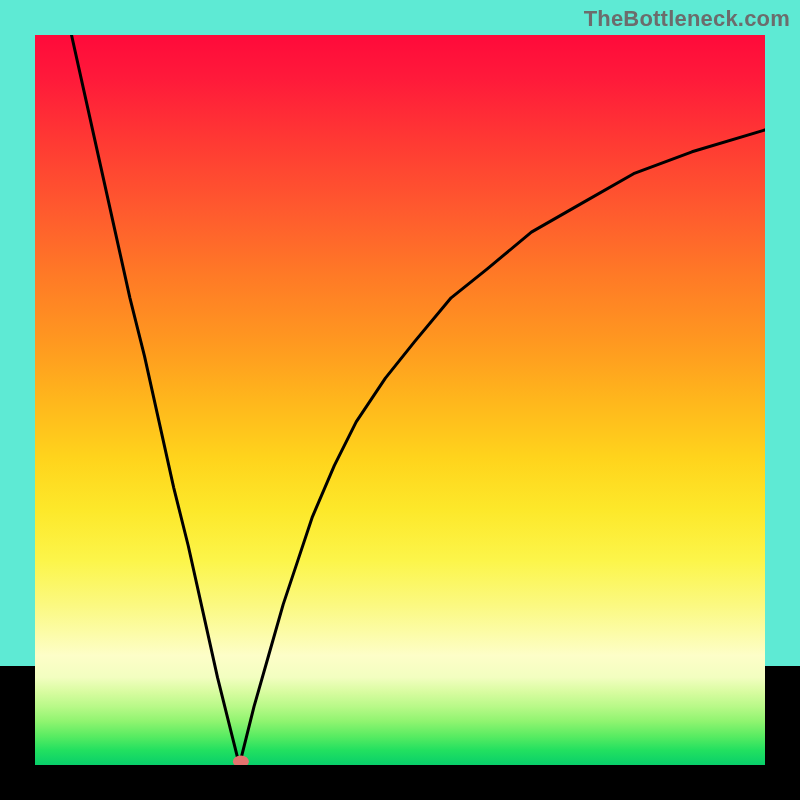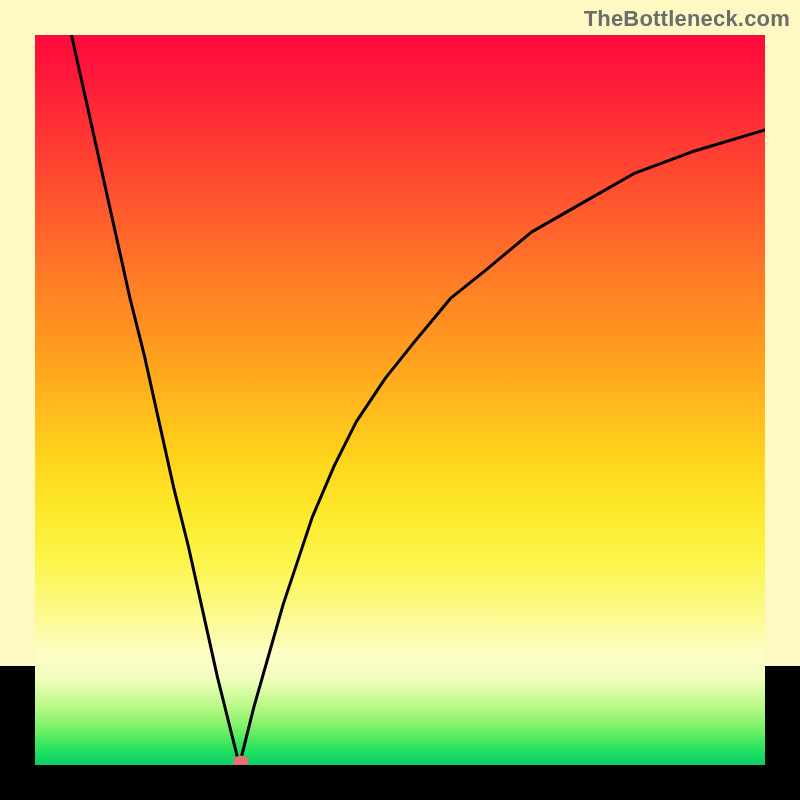--- a/index.html
+++ b/index.html
@@ -1,21 +1,21 @@
 <!DOCTYPE html>
 <html><head>
 <meta charset="utf-8">
 <style>
   * { margin: 0; padding: 0; box-sizing: border-box; }
   html, body { width: 800px; height: 800px; overflow: hidden; background: #000; }
   .frame {
     position: relative;
     width: 800px;
     height: 666px;
-    background: #fef9c3;
+    background: #5eead4;
   }
   .plot-area {
     position: absolute;
     left: 35px;
     top: 35px;
     width: 730px;
     height: 730px;
     background: linear-gradient(to bottom,
       #ff0a3a 0%,
       #ff1a3a 6%,

